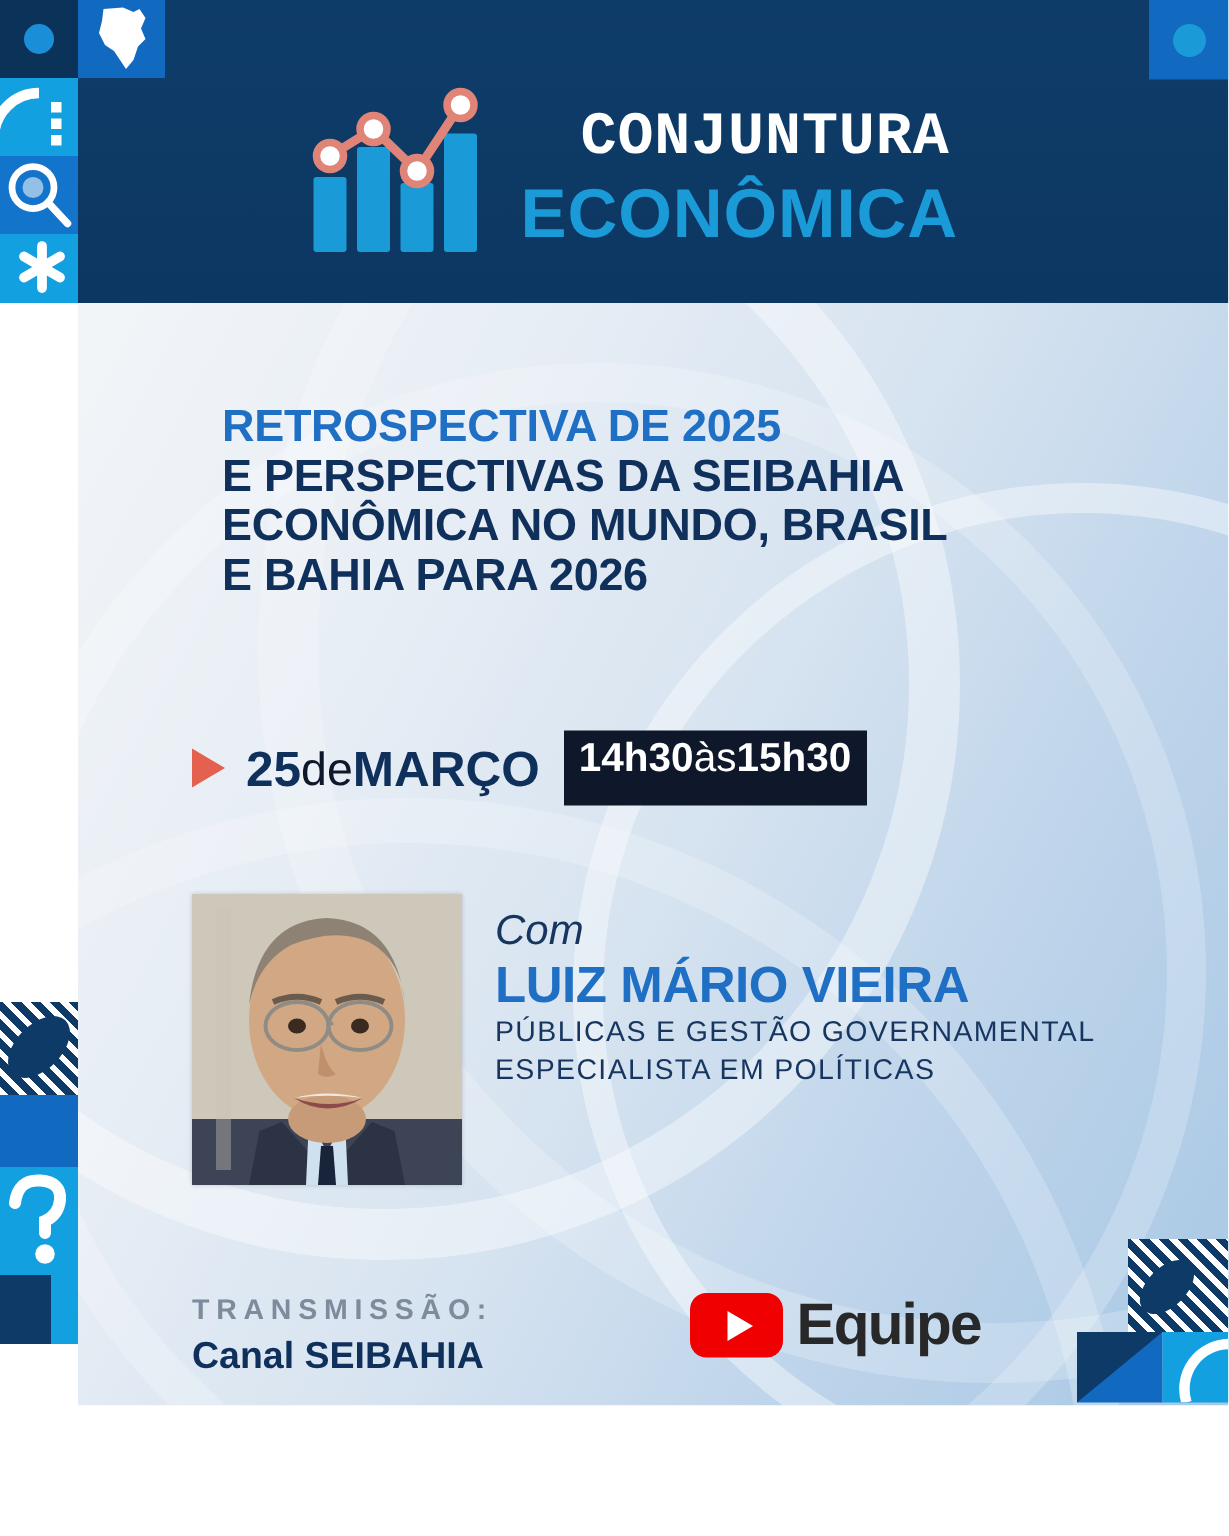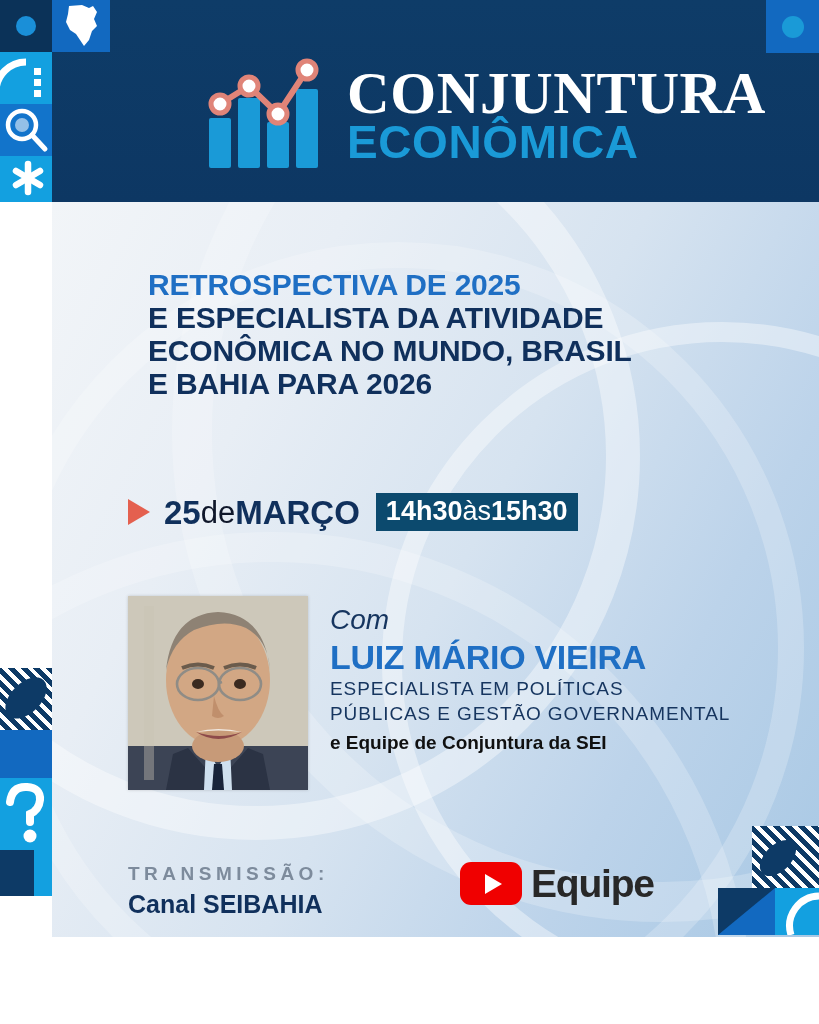--- a/index.html
+++ b/index.html
@@ -22,22 +22,22 @@
   .tile-mid{background:#1274cb;}
 
   .dot-lt{position:absolute;border-radius:50%;background:#1a8fd8;}
   .dot-lt2{position:absolute;border-radius:50%;background:#1a9ad7;}
 
   
   .logo-wrap{position:absolute;left:205px;top:52px;width:470px;height:128px;}
   .logo-chart{position:absolute;left:0;top:4px;width:130px;height:115px;}
   .logo-text{position:absolute;left:142px;top:18px;}
   .logo-l1{
-    font-size:59px;font-weight:bold;color:#ffffff;letter-spacing:0.6px;
-    line-height:46px;font-family:Liberation Serif, serif;
+    font-size:40px;font-weight:bold;color:#ffffff;letter-spacing:0.6px;
+    line-height:46px;font-family:Liberation Mono, monospace;margin-left:40px;
   }
   .logo-l2{
     font-size:46px;font-weight:bold;color:#1a9ad7;letter-spacing:0.6px;
     line-height:48px;margin-top:2px;font-family:"Liberation Sans",sans-serif;
   }
 
   
   .body-bg{
     position:absolute;left:52px;top:202px;width:767px;height:735px;
     background:linear-gradient(118deg,#f2f5f8 0%,#e8eef5 26%,#d6e3f0 52%,#bcd3ea 76%,#a8c8e4 100%);
@@ -61,21 +61,21 @@
   .dateline{position:absolute;left:128px;top:492px;height:40px;display:flex;align-items:center;}
   .tri{
     width:0;height:0;border-left:22px solid #e4604f;
     border-top:13px solid transparent;border-bottom:13px solid transparent;
     margin-right:14px;
   }
   .d-num{font-size:33px;font-weight:bold;color:#10305c;line-height:33px;}
   .d-de{font-size:31px;font-weight:normal;color:#0f172a;line-height:33px;text-align:right;}
   .d-mes{font-size:33px;font-weight:bold;color:#10305c;line-height:33px;}
   .timebadge{
-    margin-left:16px;background:#0c4a6e;color:#fff;padding:4px 10px 6px 10px;
+    margin-left:16px;background:#0f172a;color:#fff;padding:4px 10px 18px 10px;
     font-size:27px;line-height:28px;white-space:nowrap;
   }
   .tb-b{font-weight:bold;}
   .tb-l{font-weight:normal;}
 
   
   .photo{
     position:absolute;left:128px;top:596px;width:180px;height:194px;
     background:#cfcabc;overflow:hidden;box-shadow:0 0 3px rgba(0,0,0,0.18);
   }
@@ -186,21 +186,21 @@
       </svg>
       <div class="logo-text">
         <div class="logo-l1">CONJUNTURA</div>
         <div class="logo-l2">ECONÔMICA</div>
       </div>
     </div>
   </div>
 
   <div class="title">
     <div class="t-line accent">RETROSPECTIVA DE 2025</div>
-    <div class="t-line">E ESPECIALISTA DA ATIVIDADE</div>
+    <div class="t-line">E PERSPECTIVAS DA SEIBAHIA</div>
     <div class="t-line">ECONÔMICA NO MUNDO, BRASIL</div>
     <div class="t-line">E BAHIA PARA 2026</div>
   </div>
 
   <div class="dateline">
     <div class="tri"></div>
     <span class="d-num">25</span>
     <span class="d-de">de</span>
     <span class="d-mes">MARÇO</span>
     <span class="timebadge"><span class="tb-b">14h30</span><span class="tb-l">às</span><span class="tb-b">15h30</span></span>
@@ -227,23 +227,22 @@
       <path d="M86 100 Q90 116 96 120 Q90 124 84 120" fill="#c08f6c"></path>
       <path d="M68 136 Q90 150 114 136 Q92 144 68 136 Z" fill="#8d4a4a"></path>
       <path d="M68 136 Q90 130 114 136 Q90 133 68 136 Z" fill="#f0e8e0"></path>
       <path d="M16 10 L26 10 L26 184 L16 184 Z" fill="#c9c3b5" opacity="0.4"></path>
     </svg>
   </div>
 
   <div class="sp-text">
     <div class="sp-com">Com</div>
     <div class="sp-name">LUIZ MÁRIO VIEIRA</div>
+    <div class="sp-role">PÚBLICAS E GESTÃO GOVERNAMENTAL</div>
     <div class="sp-role">ESPECIALISTA EM POLÍTICAS</div>
-    <div class="sp-role">PÚBLICAS E GESTÃO GOVERNAMENTAL</div>
-    <div class="sp-team">e Equipe de Conjuntura da SEI</div>
   </div>
 
   <div class="trans">
     <div class="tr-lbl">TRANSMISSÃO:</div>
     <div class="tr-ch">Canal SEIBAHIA</div>
   </div>
 
   <div class="yt">
     <div class="yt-btn">
       <div class="yt-play"></div>

